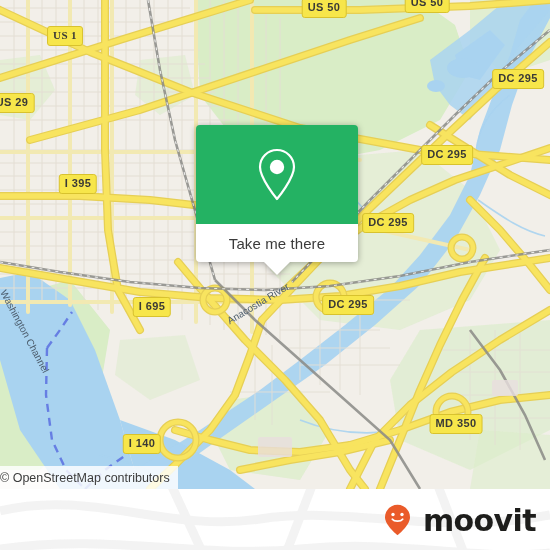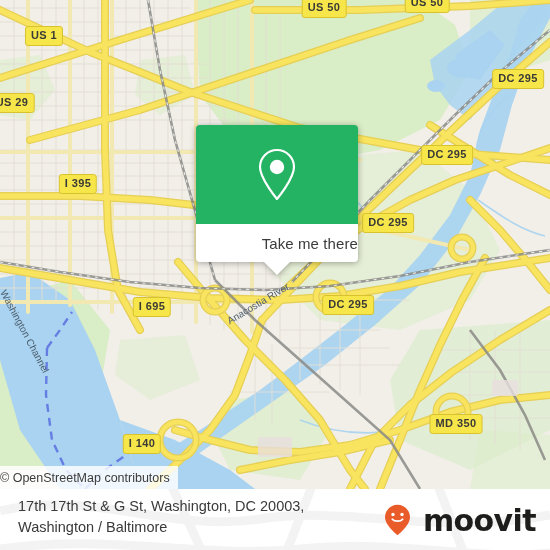--- a/index.html
+++ b/index.html
@@ -89,21 +89,21 @@
     height: 55px;
     display: block;
   }
   .popup-foot {
     position: relative;
     background: #ffffff;
     height: 38px;
     border-radius: 0 0 4px 4px;
     display: flex;
     align-items: center;
-    justify-content: flex-end;
+    justify-content: center;
   }
   .popup-foot-label {
     color: #3b3b3b;
     font-size: 15px;
     font-family: "Liberation Sans", sans-serif;
     letter-spacing: 0.1px;
   }
   .popup-tail {
     position: absolute;
     left: 50%;
@@ -412,21 +412,21 @@
           <rect x="258" y="437" width="34" height="20" rx="2"></rect>
           <rect x="492" y="380" width="26" height="16" rx="2"></rect>
           <rect x="226" y="192" width="12" height="14" rx="1"></rect>
         </g>
       </g>
     </svg>
 
     <div class="water-label" style="left:3px; top:285px; transform: rotate(62deg);">Washington Channel</div>
     <div class="water-label" style="left:228px; top:316px; transform: rotate(-31deg);">Anacostia River</div>
 
-    <div class="shield" style="left:44px;  top:36px;">US 1</div>
+    <div class="shield" style="left:65px;  top:36px;font-family:Liberation Serif, serif;">US 1</div>
     <div class="shield" style="left:324px; top:8px;">US 50</div>
     <div class="shield" style="left:427px; top:3px;">US 50</div>
     <div class="shield" style="left:518px; top:79px;">DC 295</div>
     <div class="shield" style="left:447px; top:155px;">DC 295</div>
     <div class="shield" style="left:388px; top:223px;">DC 295</div>
     <div class="shield" style="left:348px; top:305px;">DC 295</div>
     <div class="shield" style="left:12px;  top:103px;">US 29</div>
     <div class="shield" style="left:78px;  top:184px;">I 395</div>
     <div class="shield" style="left:152px; top:279px;margin-top:28px;">I 695</div>
     <div class="shield" style="left:142px; top:444px;">I 140</div>
@@ -455,24 +455,20 @@
     <svg class="bottom-bar-watermark" viewBox="0 0 550 120">
       <g stroke="#f2f2f2" stroke-width="9" fill="none" opacity="0.9">
         <path d="M150,-10 L210,120"></path>
         <path d="M330,-10 L280,120"></path>
         <path d="M420,-10 L470,120"></path>
         <path d="M0,62 C90,40 170,84 260,70 C350,56 440,88 550,66"></path>
         <path d="M0,100 C110,84 200,110 300,100 C400,90 470,112 550,104"></path>
       </g>
     </svg>
 
-    <div class="bottom-text">
-      <div>17th 17th St &amp; G St, Washington, DC 20003,</div>
-      <div>Washington / Baltimore</div>
-    </div>
 
     <div class="brand">
       <svg class="brand-pin" viewBox="0 0 27 32">
         <path d="M13.5 0.8 C6.6 0.8 1 6.4 1 13.3 C1 21.5 13.5 31.2 13.5 31.2 C13.5 31.2 26 21.5 26 13.3 C26 6.4 20.4 0.8 13.5 0.8 Z" fill="#ea5b2a"></path>
         <circle cx="9" cy="10.5" r="1.7" fill="#ffffff"></circle>
         <circle cx="18" cy="10.5" r="1.7" fill="#ffffff"></circle>
         <path d="M8.4 15.2 C10.3 17.8 16.7 17.8 18.6 15.2" fill="none" stroke="#ffffff" stroke-width="1.9" stroke-linecap="round"></path>
       </svg>
       <span class="brand-word">moovit</span>
     </div>

